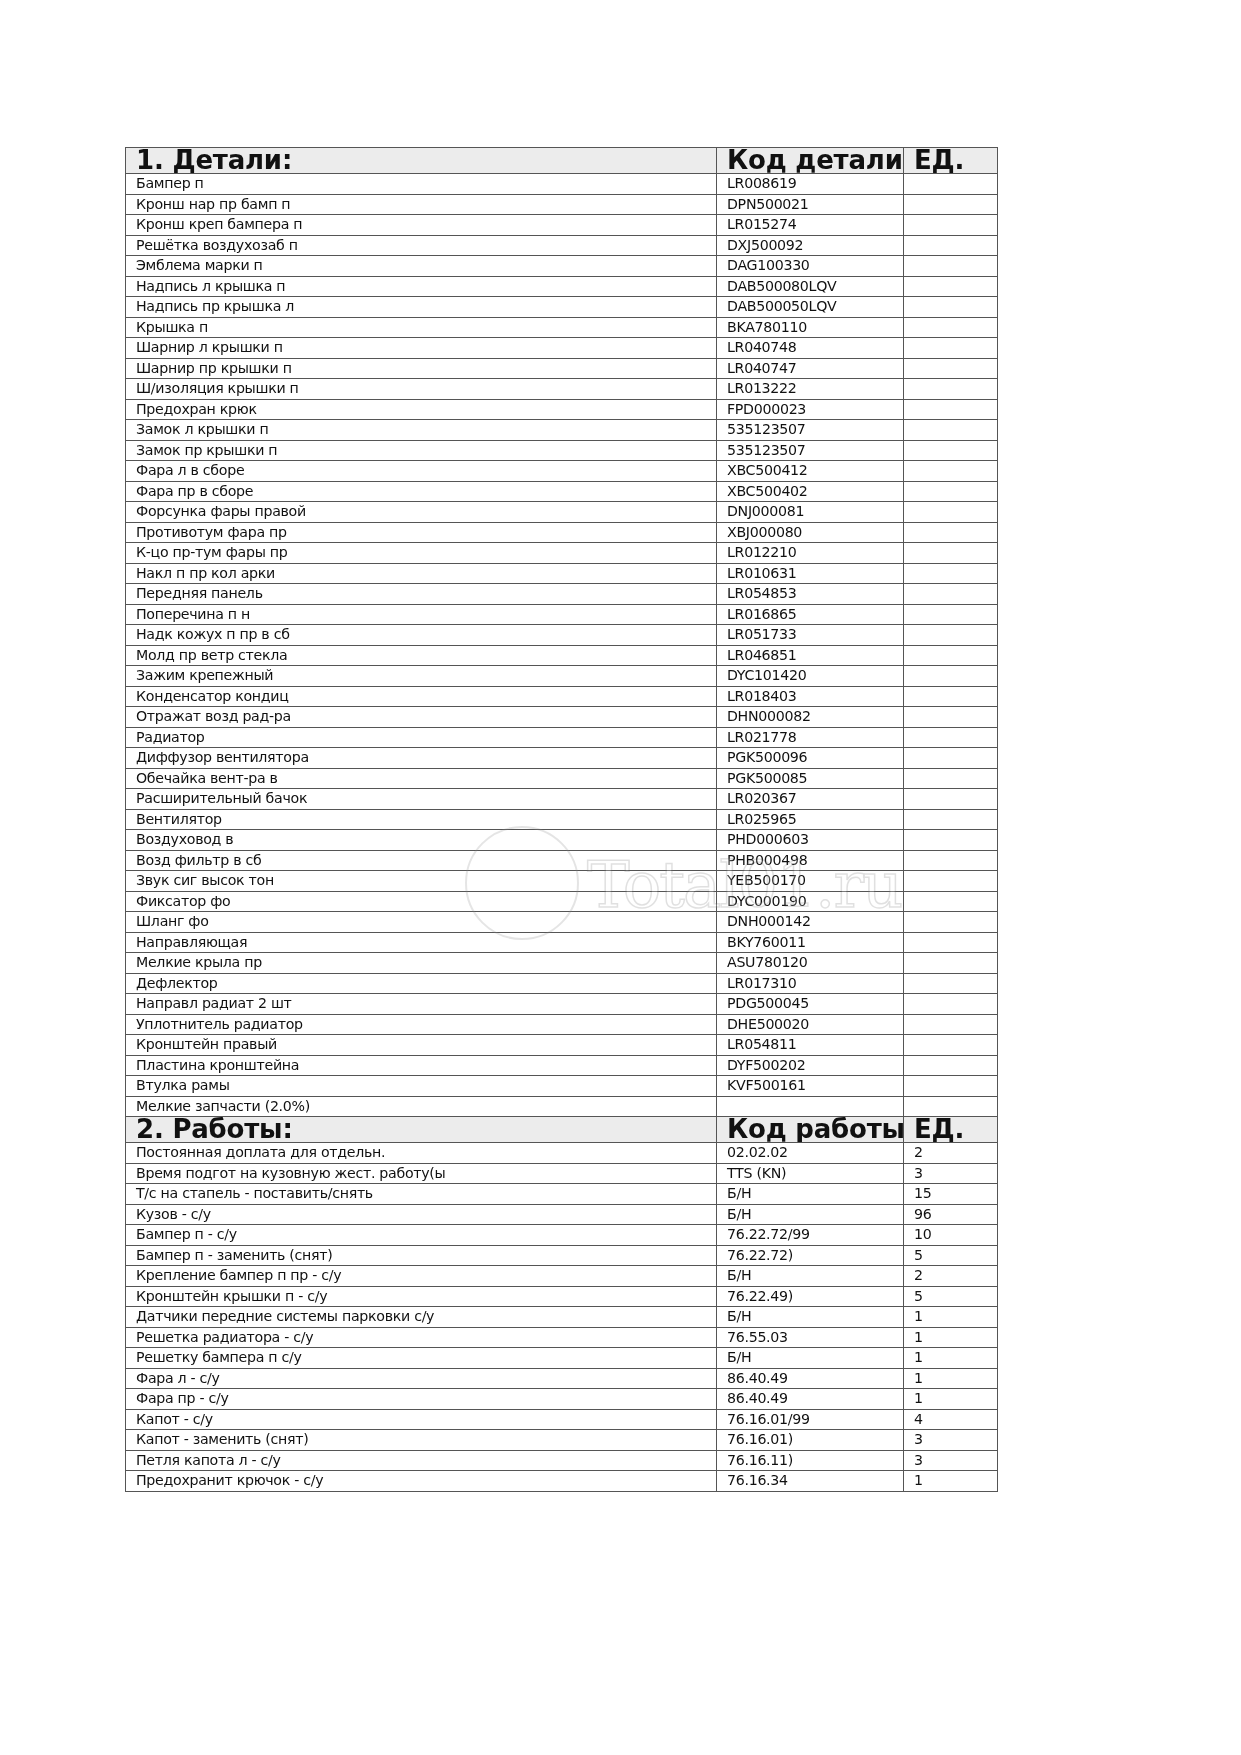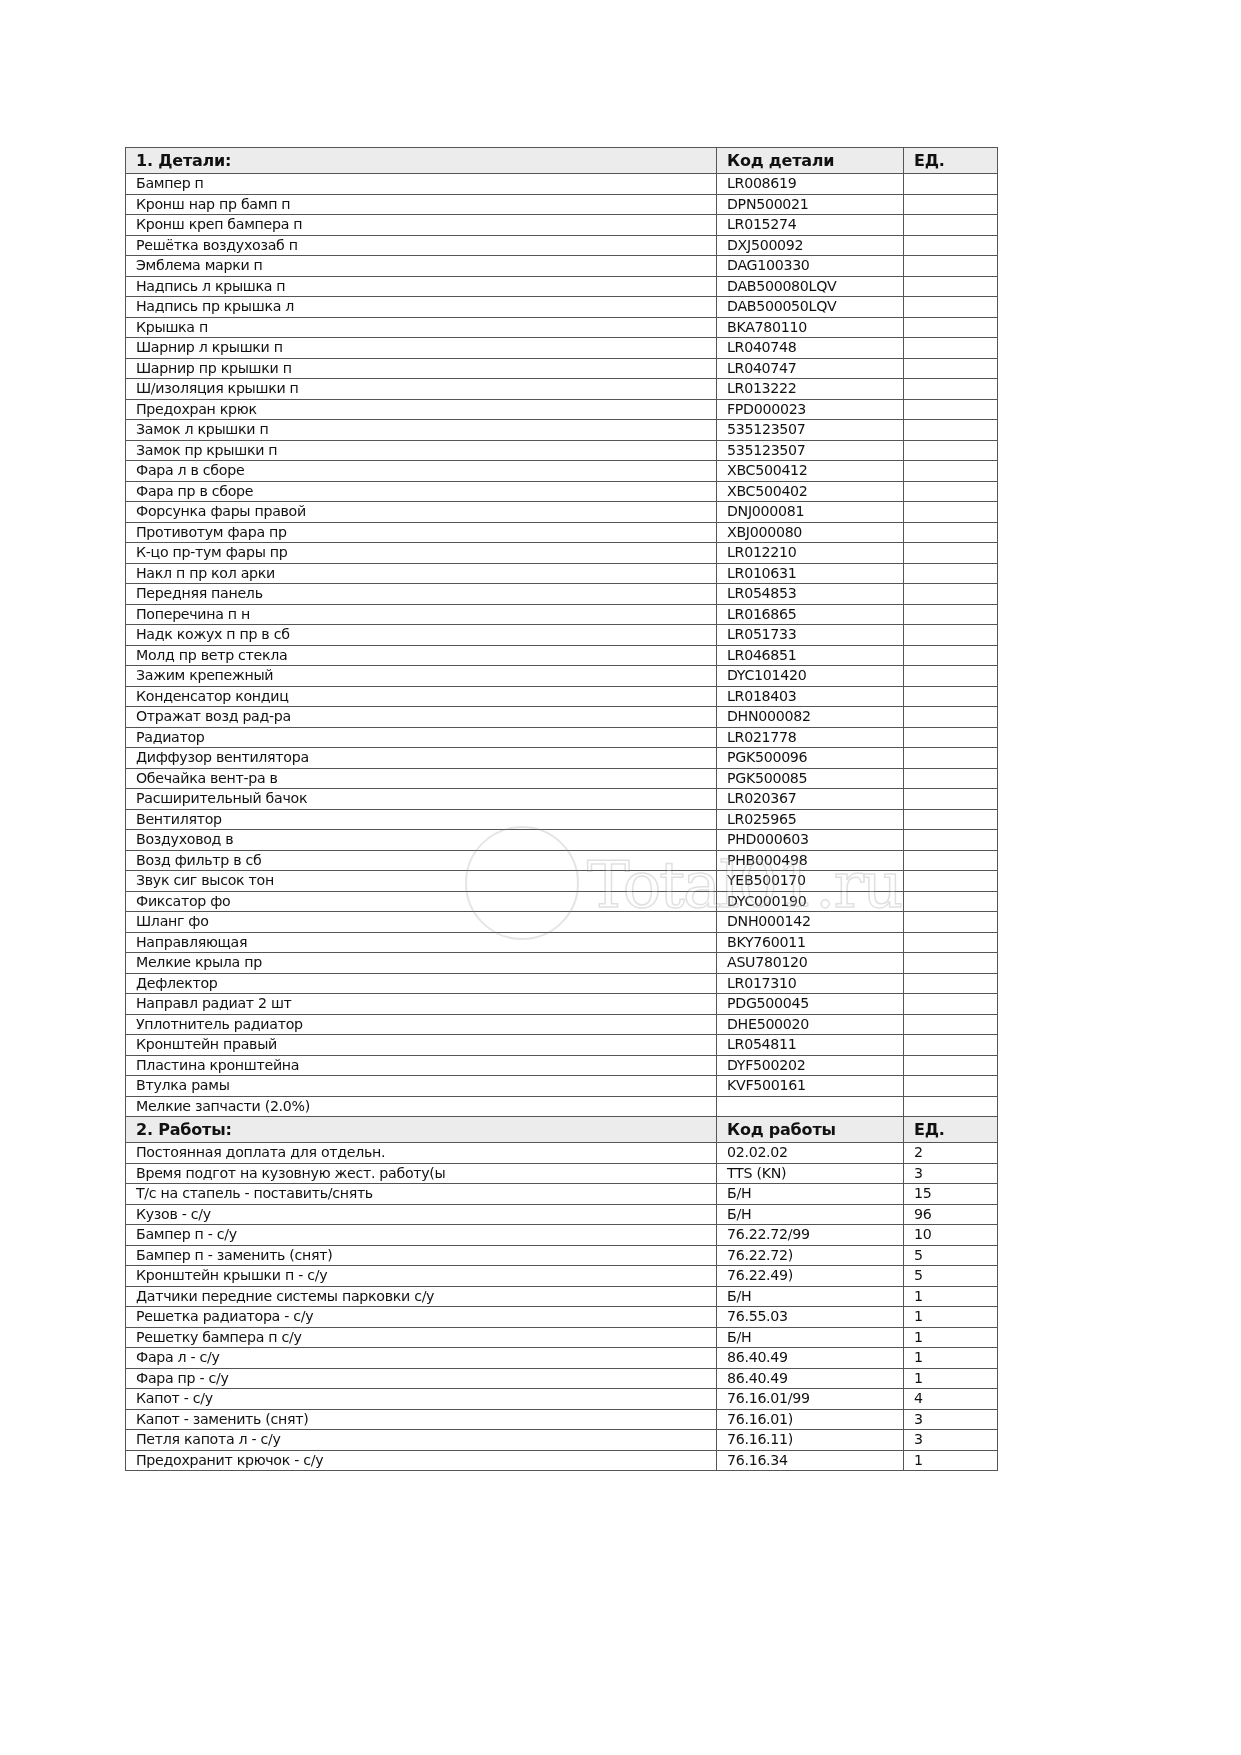--- a/index.html
+++ b/index.html
@@ -3,21 +3,21 @@
 <meta charset="utf-8">
 <style>
   html, body { margin:0; padding:0; background:#ffffff; }
   body { width:1241px; height:1755px; position:relative; overflow:hidden;
          font-family:"DejaVu Sans", sans-serif; color:#111; }
   .sheet { position:absolute; left:125px; top:147px; width:872px; }
   table { border-collapse:collapse; width:872px; table-layout:fixed; }
   col.c1 { width:591px; } col.c2 { width:187px; } col.c3 { width:94px; }
   td { border:1px solid #555; padding:0 0 0 10px; height:19.5px; line-height:19px;
        font-size:14.2px; white-space:nowrap; overflow:hidden; letter-spacing:-0.3px; }
-  tr.hdr td { background:#ececec; height:25px; font-size:16px; font-weight:bold; line-height:25px; letter-spacing:-0.2px; }
+  tr.hdr td { background:#ececec; height:25px; font-size:26px; font-weight:bold; line-height:25px; letter-spacing:-0.2px; }
   tr.total td { font-weight:bold; }
   .watermark { position:absolute; left:465px; top:826px; width:330px; height:120px;
                opacity:0.22; pointer-events:none; }
   .wm-text { position:absolute; left:90px; top:22px; font-family:"DejaVu Serif", serif;
              font-size:64px; color:#fff; -webkit-text-stroke:1.5px #777; letter-spacing:-2px;margin-left:32px; }
   .wm-circle { position:absolute; left:0; top:0; width:110px; height:110px; border:2px solid #888; border-radius:50%; }
 </style>
 </head>
 <body>
 
@@ -293,20 +293,25 @@
           <td>Бампер п - с/у</td>
           <td>76.22.72/99</td>
           <td>10</td>
         </tr>
         <tr>
           <td>Бампер п - заменить (снят)</td>
           <td>76.22.72)</td>
           <td>5</td>
         </tr>
         <tr>
+          <td>Крепление бампер п пр - с/у</td>
+          <td>Б/Н</td>
+          <td>2</td>
+        </tr>
+        <tr>
           <td>Кронштейн крышки п - с/у</td>
           <td>76.22.49)</td>
           <td>5</td>
         </tr>
         <tr>
           <td>Датчики передние системы парковки с/у</td>
           <td>Б/Н</td>
           <td>1</td>
         </tr>
         <tr>

